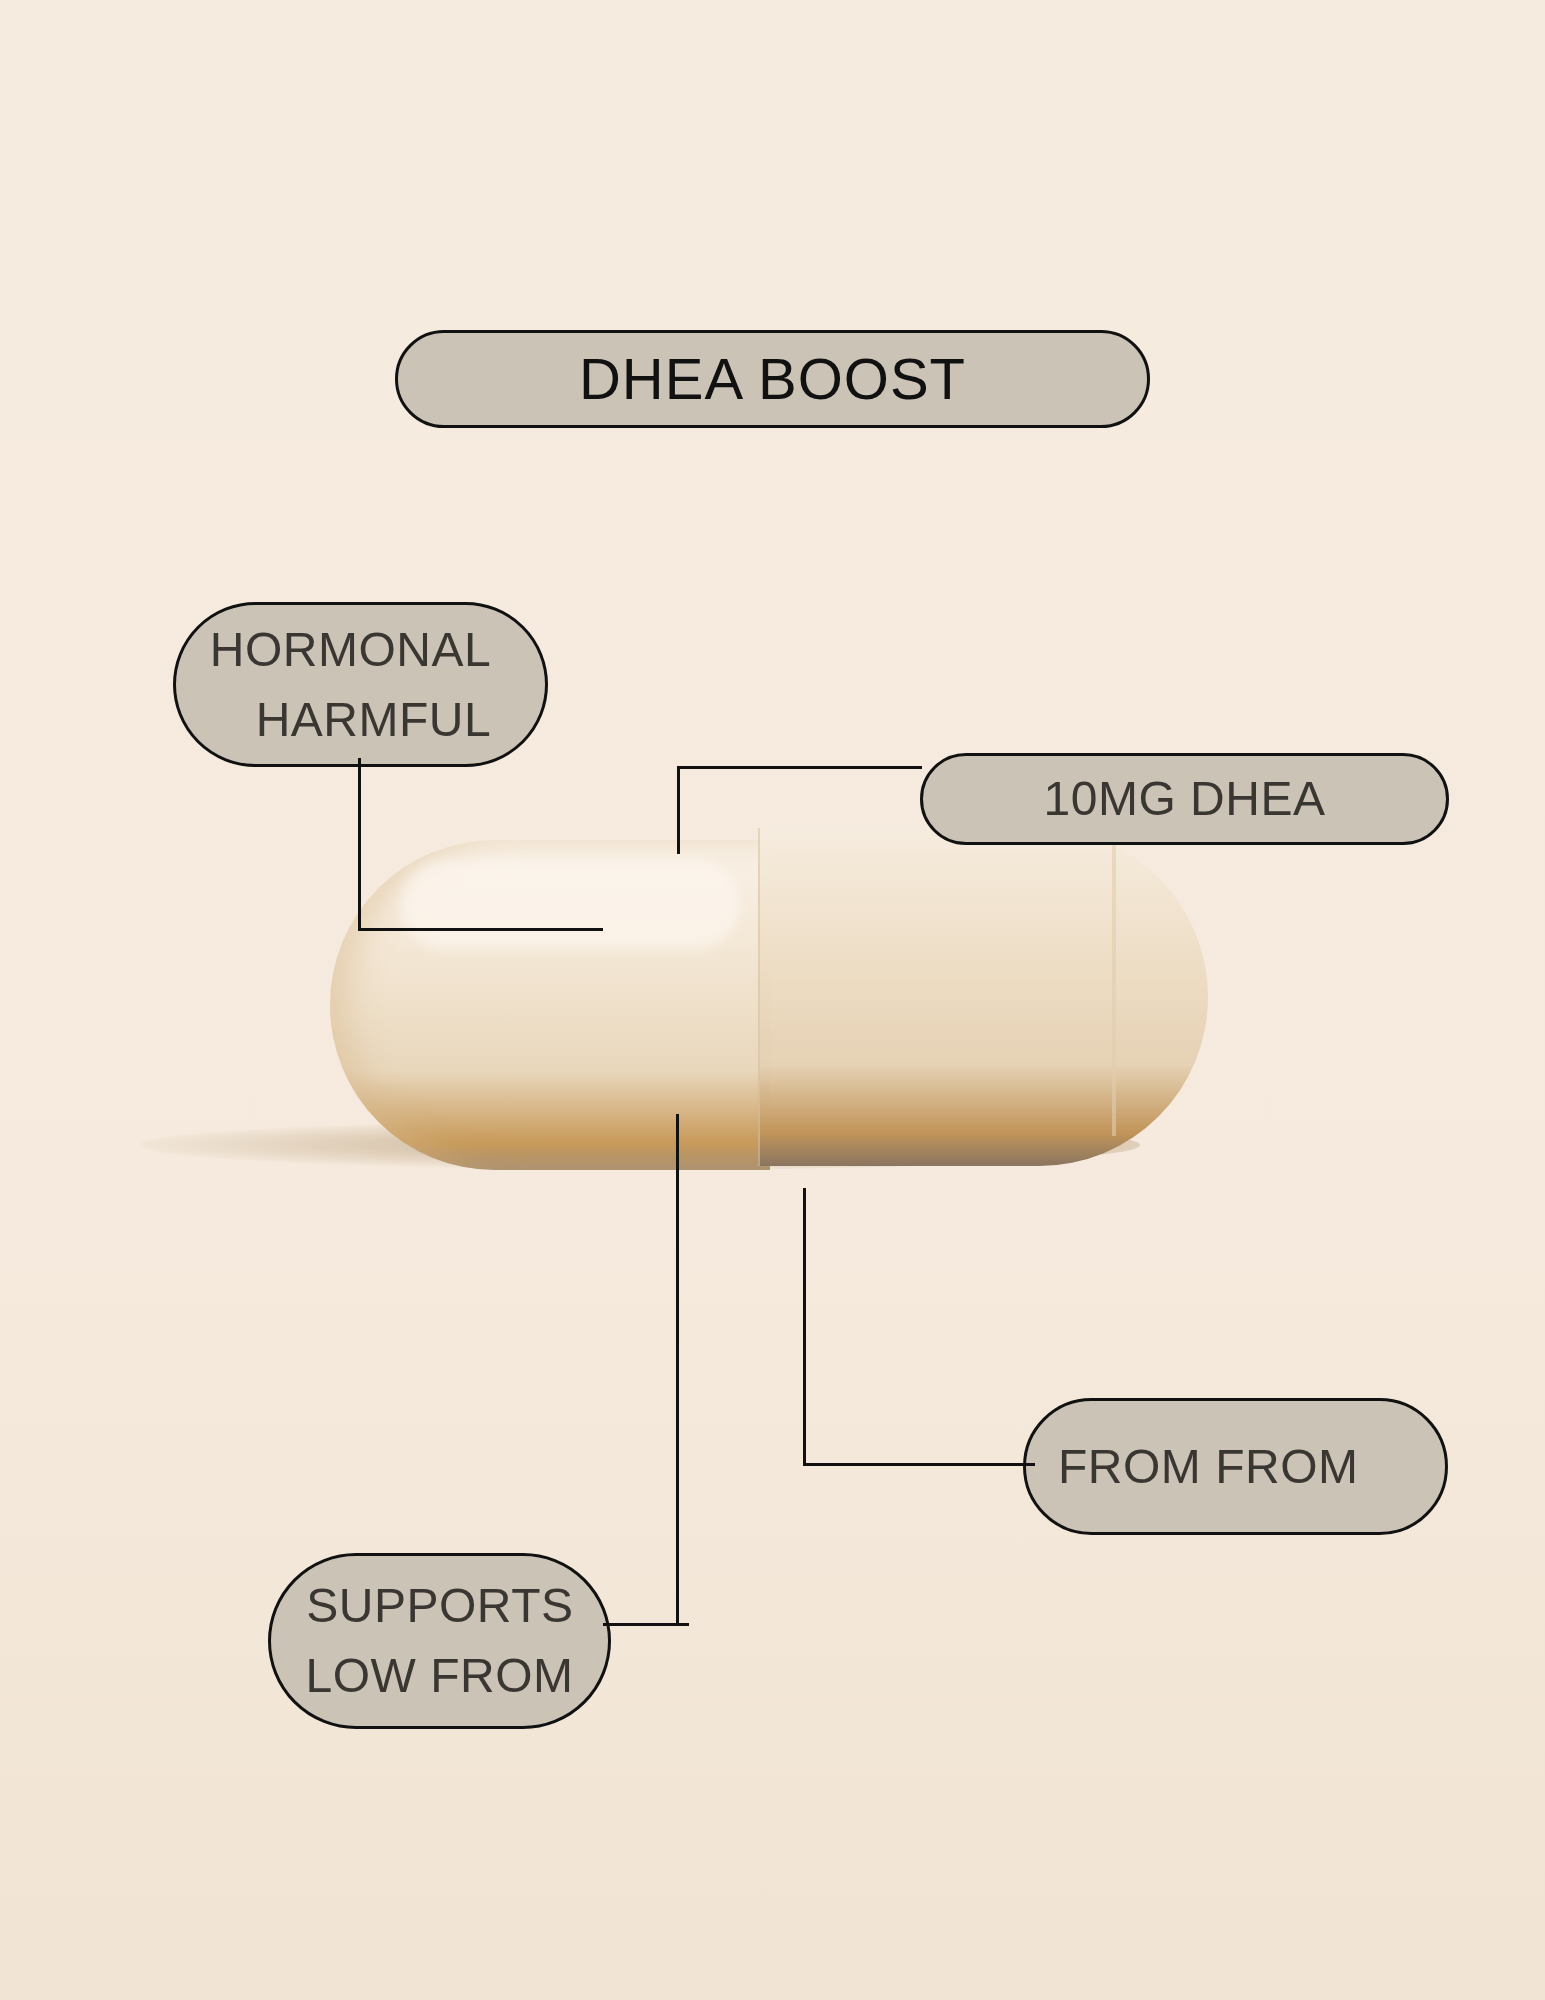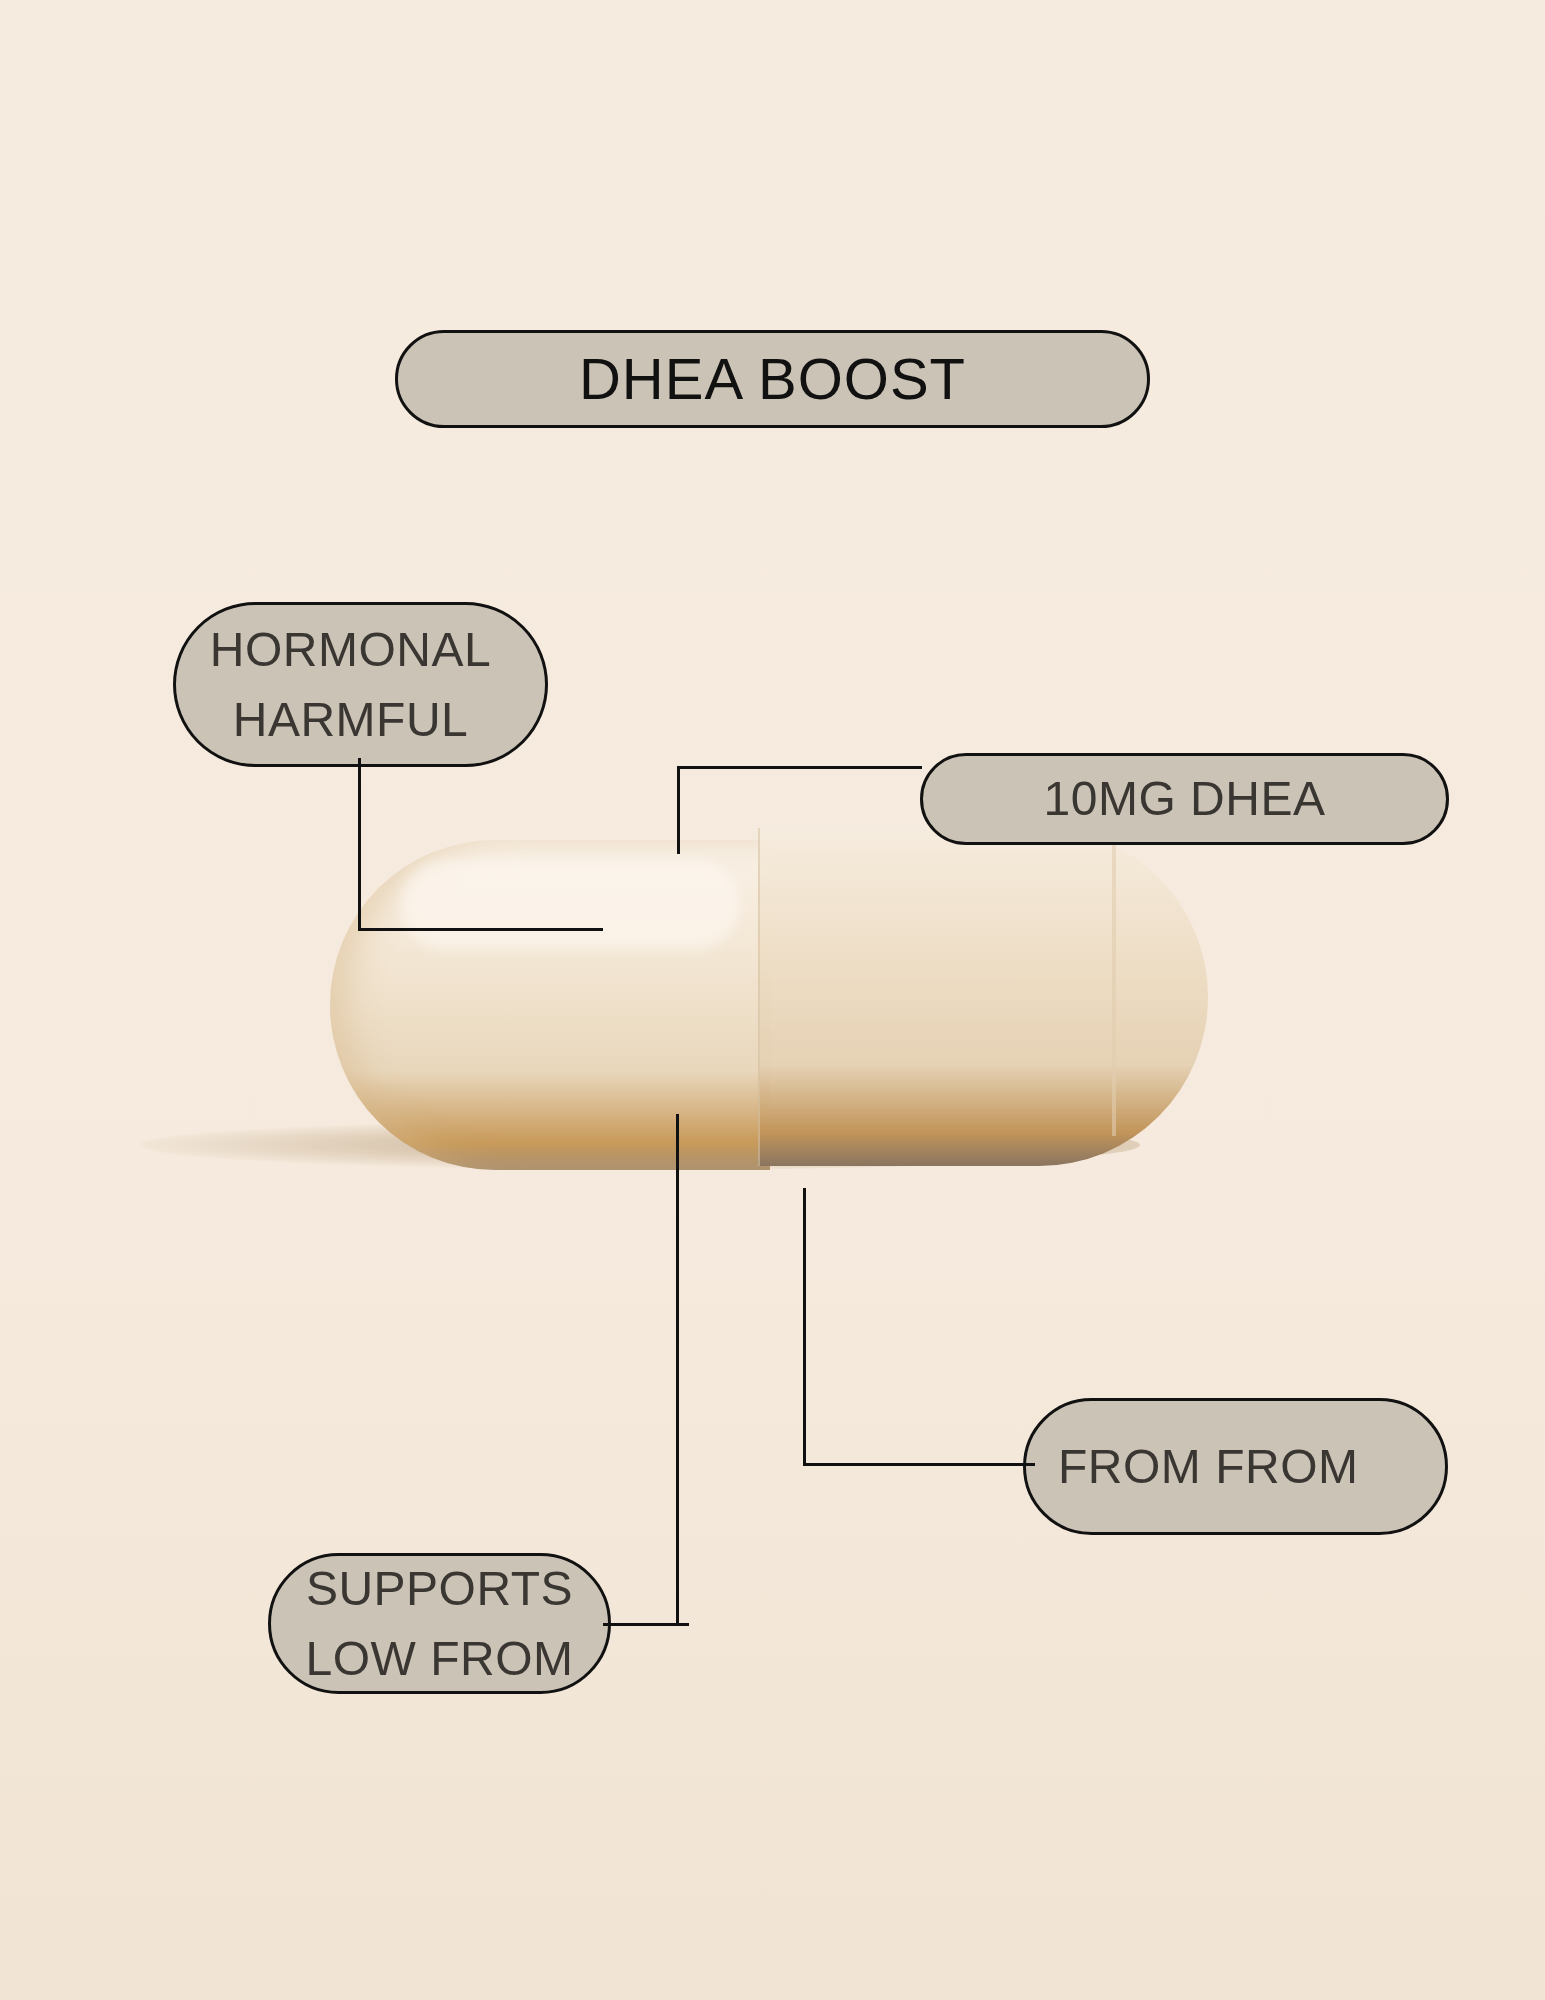--- a/index.html
+++ b/index.html
@@ -19,21 +19,21 @@
       background: #cbc3b6;
       border: 3px solid #111111;
       border-radius: 999px;
       color: #3a3632;
       display: flex;
       align-items: center;
       justify-content: center;
       text-align: center;
       letter-spacing: 0.5px;
     }
-    .pill .txt { display: block; line-height: 1.45; }
+    .pill .txt { display: block; line-height: 1.45; text-align: right; }
 
     .title-pill {
       left: 395px; top: 330px;
       width: 755px; height: 98px;
       color: #111111;
       font-size: 58px;
       letter-spacing: 1px;
     }
 
     .callout { font-size: 48px; }
@@ -50,21 +50,21 @@
     }
     .pill-free {
       left: 1023px; top: 1398px;
       width: 425px; height: 137px;
       justify-content: flex-start;
       text-align: left;
       padding-left: 32px;
     }
     .pill-supports {
       left: 268px; top: 1553px;
-      width: 343px; height: 141px;
+      width: 343px; height: 176px;
     }
 
     .line {
       position: absolute;
       background: #111111;
     }
 
     
     .capsule-shadow {
       position: absolute;

